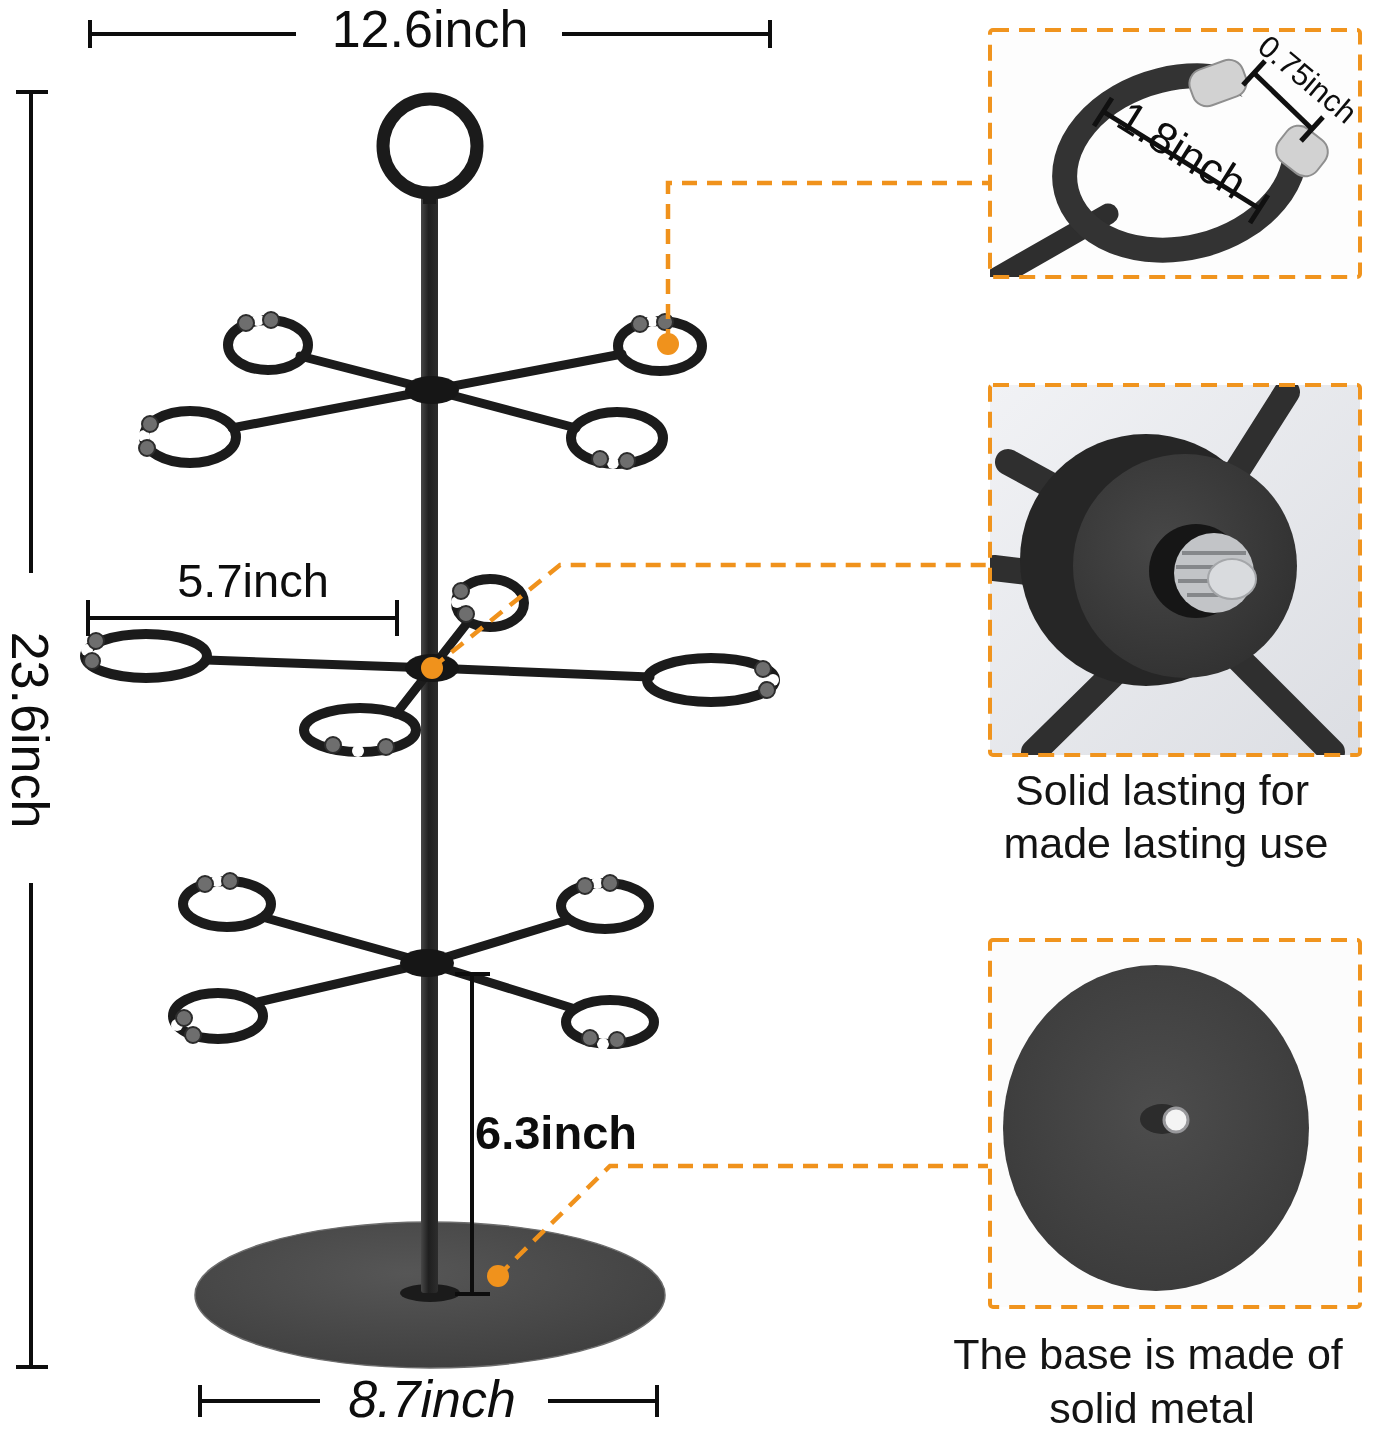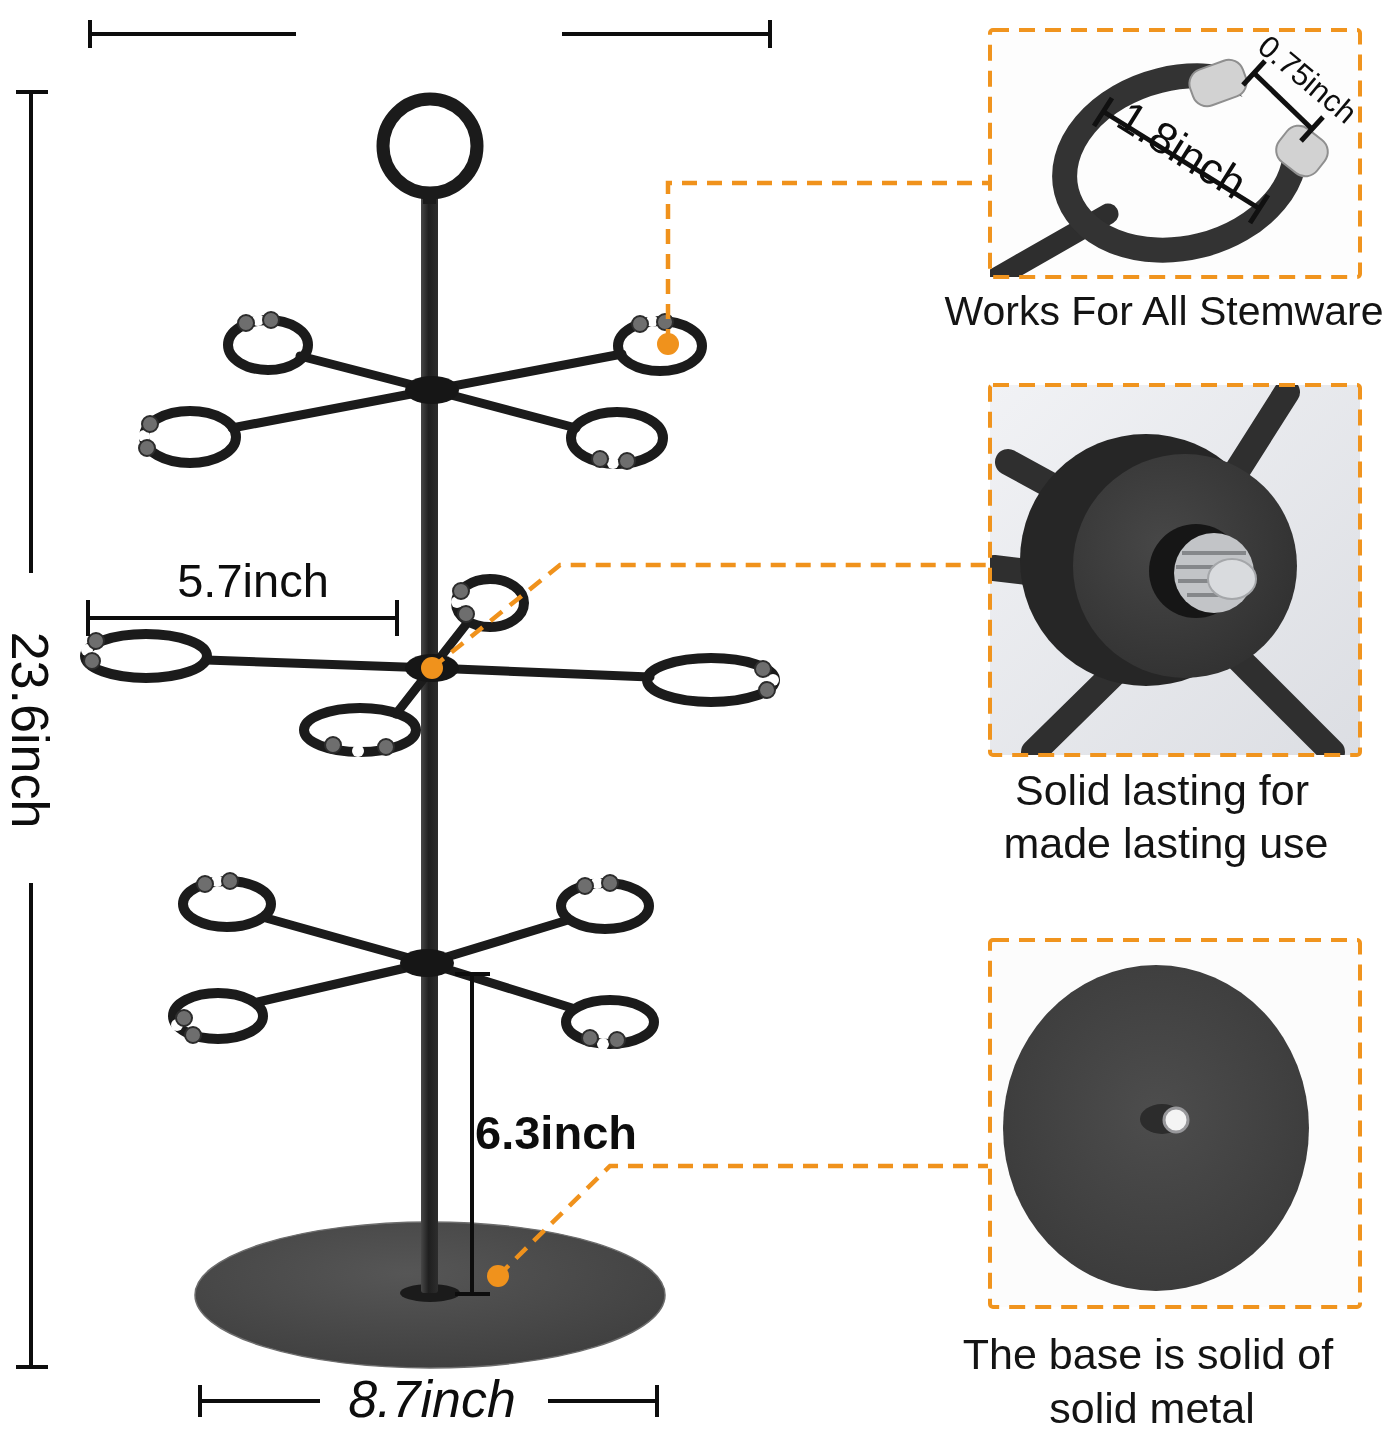--- a/index.html
+++ b/index.html
@@ -244,34 +244,34 @@
       <circle cx="1176" cy="1120" r="12" fill="#f4f4f4" stroke="#98989b" stroke-width="3"></circle>
     </g>
 
     <g fill="none" stroke="#F0941E" stroke-width="4" stroke-dasharray="16 10">
       <rect x="990" y="30" width="370" height="247" rx="3"></rect>
       <rect x="990" y="385" width="370" height="370" rx="3"></rect>
       <rect x="990" y="940" width="370" height="367" rx="3"></rect>
     </g>
   </svg>
 
+  <div class="label dim-big" style="left:430px; top:2px;">12.6inch</div>
 
   <div class="label dim-big rot90" style="left:30px; top:730px;">23.6inch</div>
 
   <div class="label dim-mid" style="left:253px; top:556px;">5.7inch</div>
 
   <div class="label dim-mid" style="left:556px; top:1108px;font-weight:bold;">6.3inch</div>
 
   <div class="label dim-big" style="left:432px; top:1372px;font-style:italic;">8.7inch</div>
 
   <div class="label detail-label" style="left:1182px; top:150px; font-size:44px; transform:translate(-50%,-50%) rotate(32deg);">1.8inch</div>
 
   <div class="label detail-label" style="left:1307px; top:80px; font-size:31px; transform:translate(-50%,-50%) rotate(40deg);">0.75inch</div>
 
-  <div class="label caption" style="left:1164px; top:290px; font-size:41px;">Works For All Stemware</div>
 
   <div class="label caption" style="left:1162px; top:768px;">Solid lasting for</div>
   <div class="label caption" style="left:1166px; top:821px;">made lasting use</div>
 
-  <div class="label caption" style="left:1148px; top:1332px;">The base is solid of</div>
+  <div class="label caption" style="left:1148px; top:1332px;">The base is made of</div>
   <div class="label caption" style="left:1152px; top:1386px;text-align:right;">solid metal</div>
 
 </div>
 
 </body></html>

